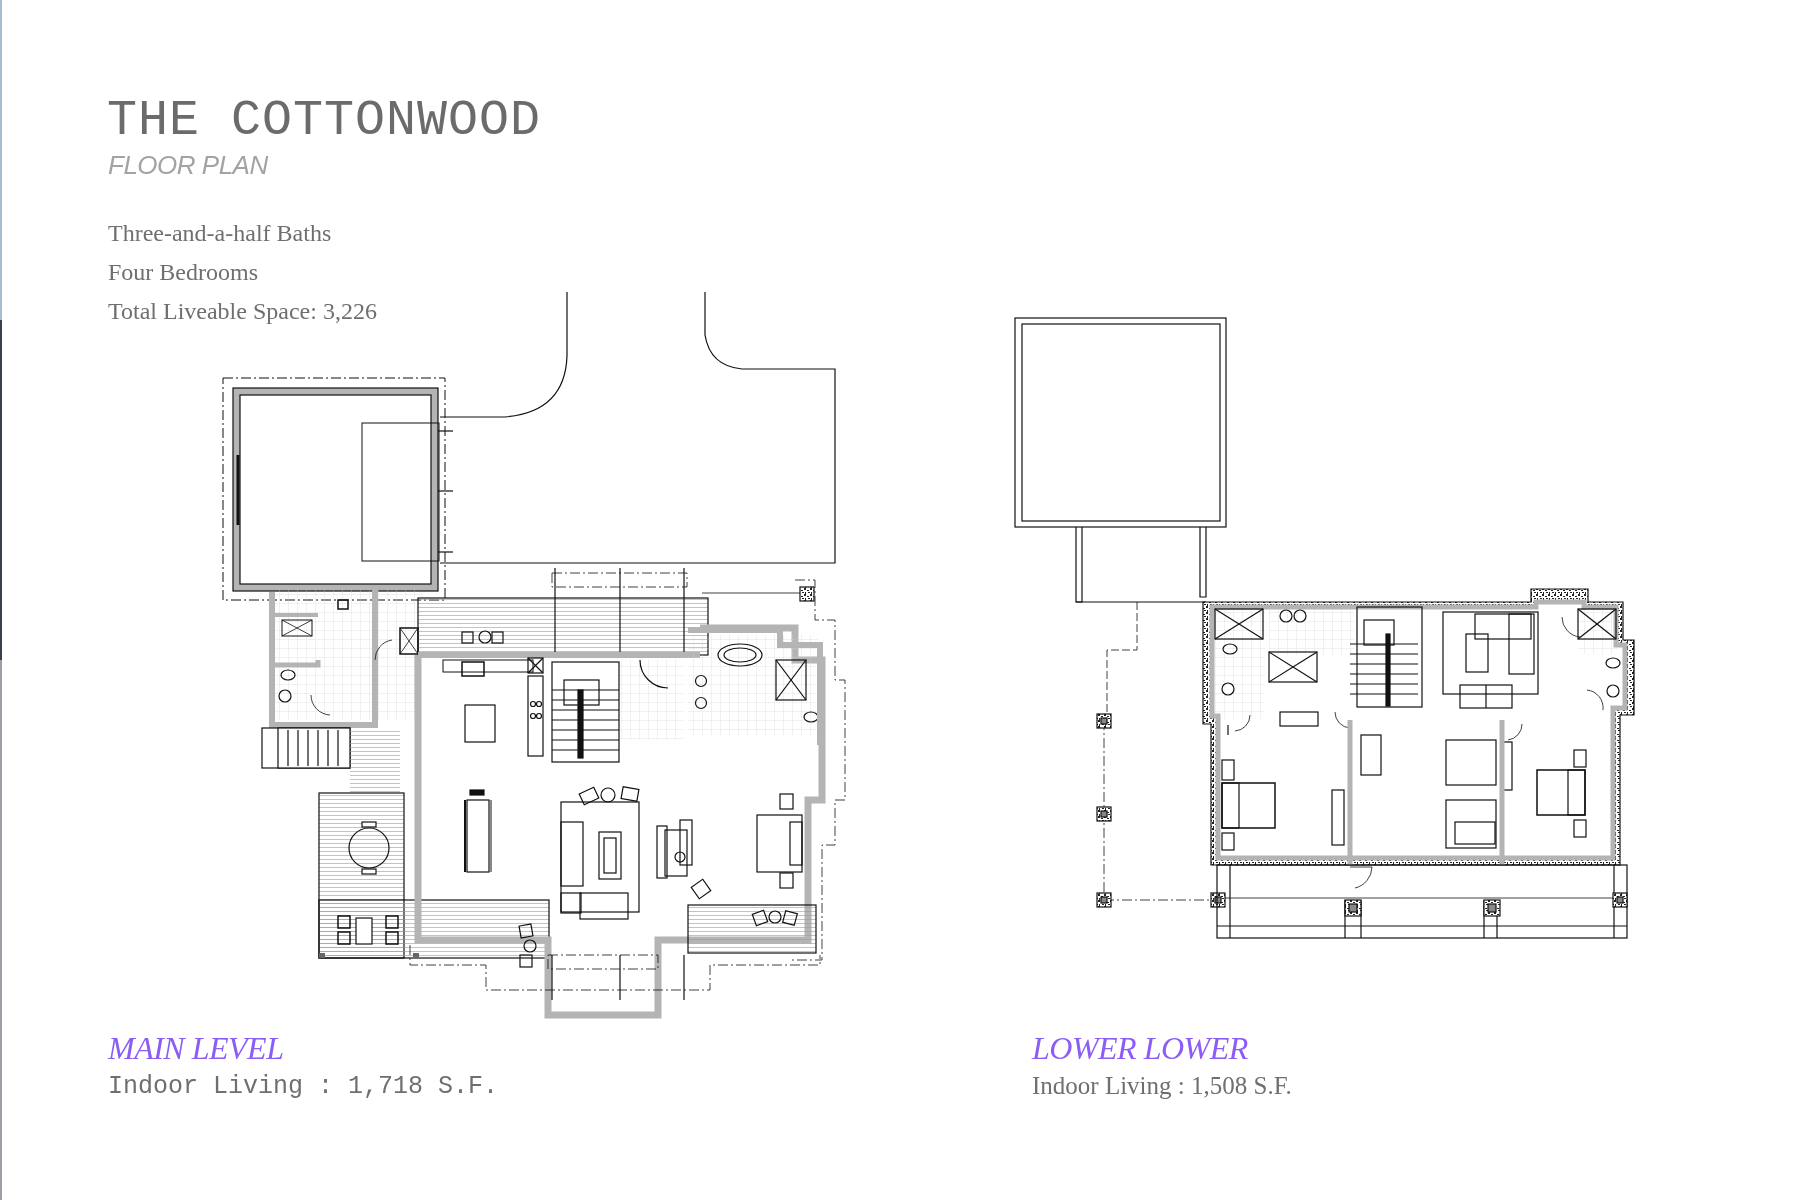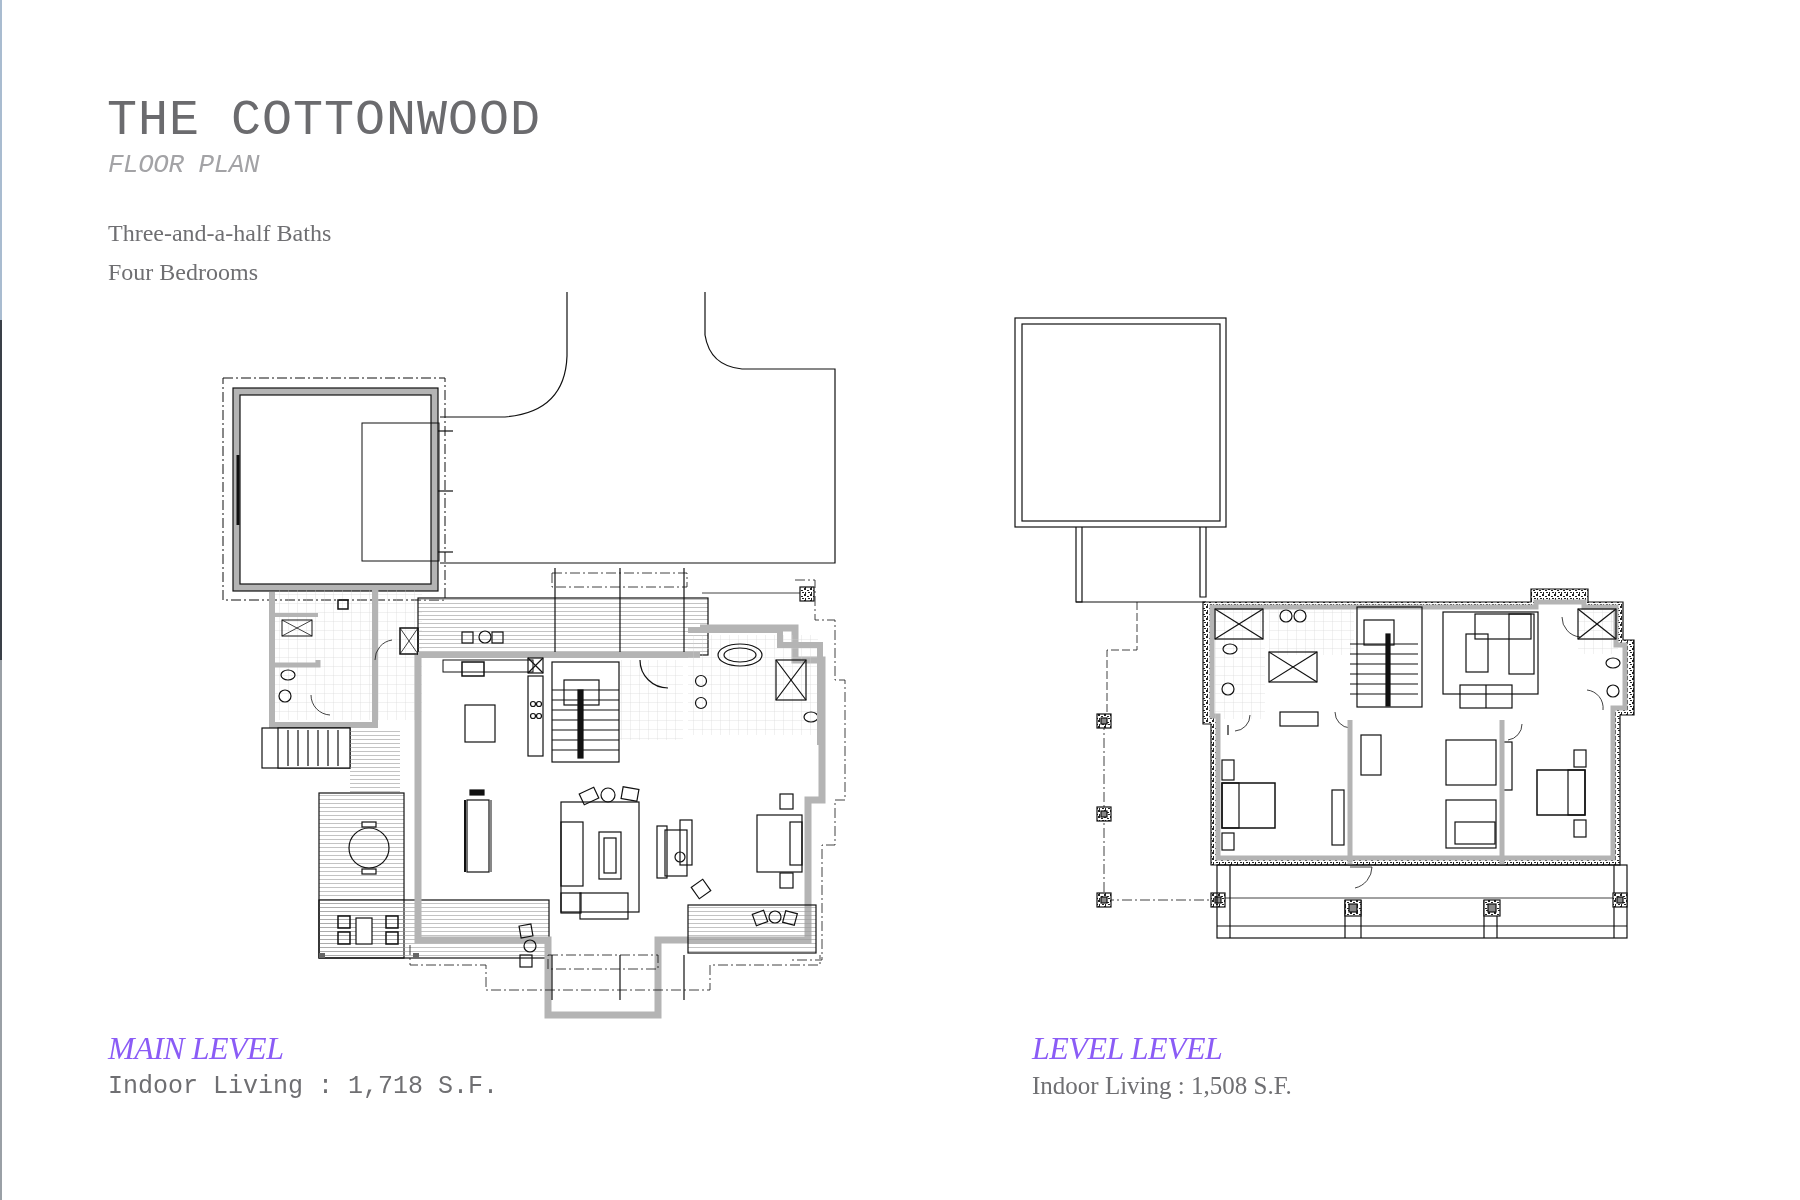--- a/index.html
+++ b/index.html
@@ -1,36 +1,37 @@
 <!DOCTYPE html>
 <html><head>
 <meta charset="utf-8">
 <style>
   html, body { margin:0; padding:0; background:#ffffff; }
   body { width:1800px; height:1200px; position:relative; overflow:hidden; font-family:"Liberation Serif", serif; }
   .edge { position:absolute; left:0; top:0; width:2px; height:1200px; background:linear-gradient(#a9bcd0 0, #a9bcd0 320px, #3a4048 320px, #3a4048 660px, #9aa0a6 660px, #9aa0a6 1200px); }
   .title { position:absolute; left:107px; top:96px; font-family:Liberation Mono, monospace; font-weight:300; font-size:50px; letter-spacing:1px; color:#6b6b6e; line-height:1; }
-  .subtitle { position:absolute; left:108px; top:150px; font-family:Liberation Mono, monospace; font-style:italic; font-size:26px; color:#a3a3a6; letter-spacing:-0.5px; }
+  .subtitle { position:absolute; left:108px; top:150px; font-family:Liberation Sans, sans-serif; font-style:italic; font-size:26px; color:#a3a3a6; letter-spacing:-0.5px; }
   .facts { position:absolute; left:108px; top:214px; font-family:"Liberation Serif", serif; font-size:24px; color:#6f6f72; }
   .facts div { height:39px; line-height:39px; }
   .lvl-title { position:absolute; font-family:"Liberation Serif", serif; font-style:italic; font-size:32px; color:#8b5cf6; letter-spacing:-0.5px;text-align:center; }
   .lvl-area { position:absolute; font-family:"Liberation Serif", serif; font-size:25px; color:#6f6f72; }
   svg.plan { position:absolute; left:0; top:0; }
 </style>
 </head>
 <body>
 
 <div class="edge"></div>
 
 <div class="title">THE COTTONWOOD</div>
 <div class="subtitle">FLOOR PLAN</div>
 
 <div class="facts">
   <div>Three-and-a-half Baths</div>
   <div>Four Bedrooms</div>
+  <div>Total Liveable Space: 3,226</div>
 </div>
 
 <svg class="plan" width="1800" height="1200" viewBox="0 0 1800 1200">
   <defs>
     <pattern id="deck" width="6" height="4" patternUnits="userSpaceOnUse">
       <line x1="0" y1="3.5" x2="6" y2="3.5" stroke="#9a9a9a" stroke-width="0.6"></line>
     </pattern>
     <pattern id="tile" width="9" height="9" patternUnits="userSpaceOnUse">
       <path d="M9 0 L0 0 0 9" fill="none" stroke="#cfcfcf" stroke-width="0.6"></path>
     </pattern>
@@ -334,14 +335,14 @@
       <rect x="1488" y="904" width="8" height="8" fill="#888"></rect>
       <rect x="1613" y="893" width="14" height="14" fill="url(#stone)"></rect>
       <rect x="1617" y="897" width="6" height="6" fill="#888"></rect>
     </g>
   </g>
 </svg>
 
 <div class="lvl-title" style="left:108px; top:1030px;">MAIN LEVEL</div>
 <div class="lvl-area" style="left:108px; top:1072px;font-family:Liberation Mono, monospace;">Indoor Living : 1,718 S.F.</div>
 
-<div class="lvl-title" style="left:1032px; top:1030px;">LEVEL LEVEL</div>
+<div class="lvl-title" style="left:1032px; top:1030px;">LOWER LOWER</div>
 <div class="lvl-area" style="left:1032px; top:1072px;">Indoor Living : 1,508 S.F.</div>
 
 </body></html>

